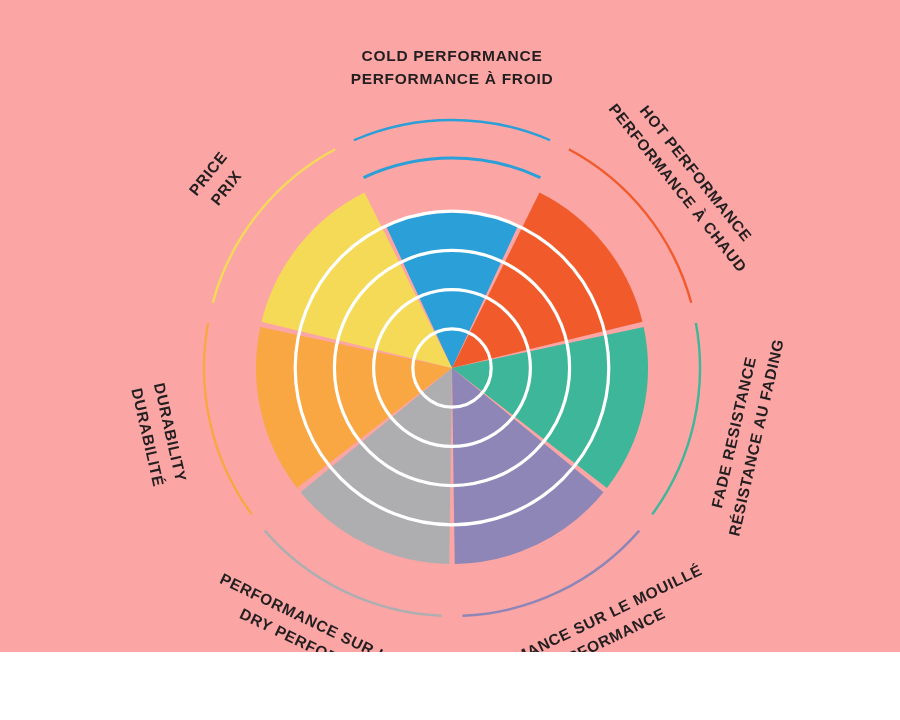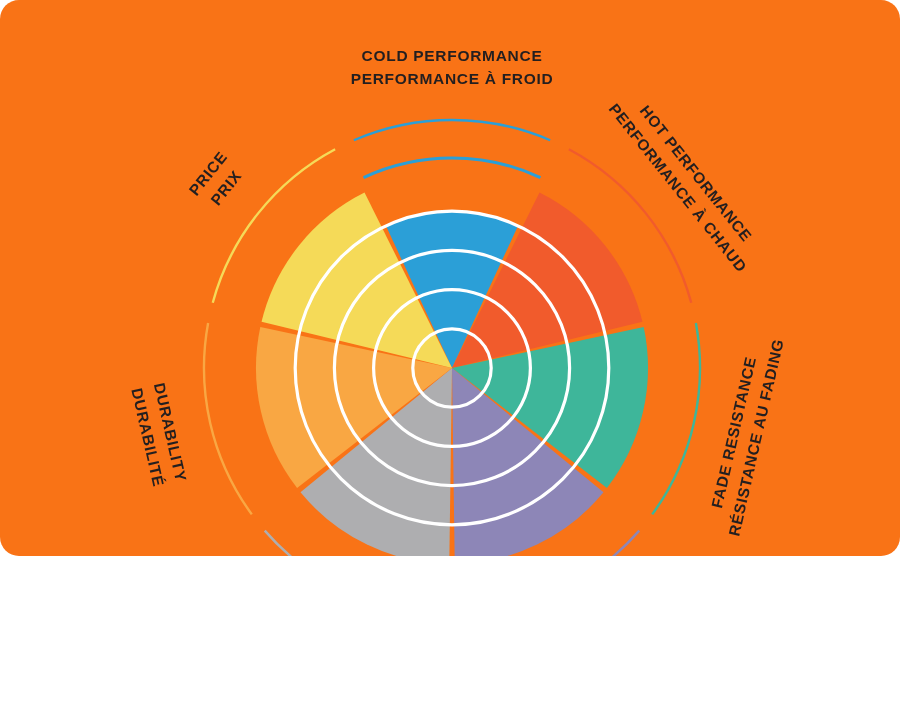--- a/index.html
+++ b/index.html
@@ -3,25 +3,24 @@
 <meta charset="utf-8">
 <style>
   html, body {
     margin: 0;
     padding: 0;
     background: #ffffff;
   }
   .page {
     position: relative;
     width: 900px;
-    height: 556px;
-    background: #f97316;
+    height: 652px;
+    background: #fca5a5;
     overflow: hidden;
     font-family: "Liberation Sans", "DejaVu Sans", sans-serif;
-    border-radius: 19px;
   }
   .seg-label {
     font-family: "Liberation Sans", "DejaVu Sans", sans-serif;
     font-weight: 700;
     font-size: 15.5px;
     letter-spacing: 0.7px;
   }
 </style>
 </head>
 <body>

